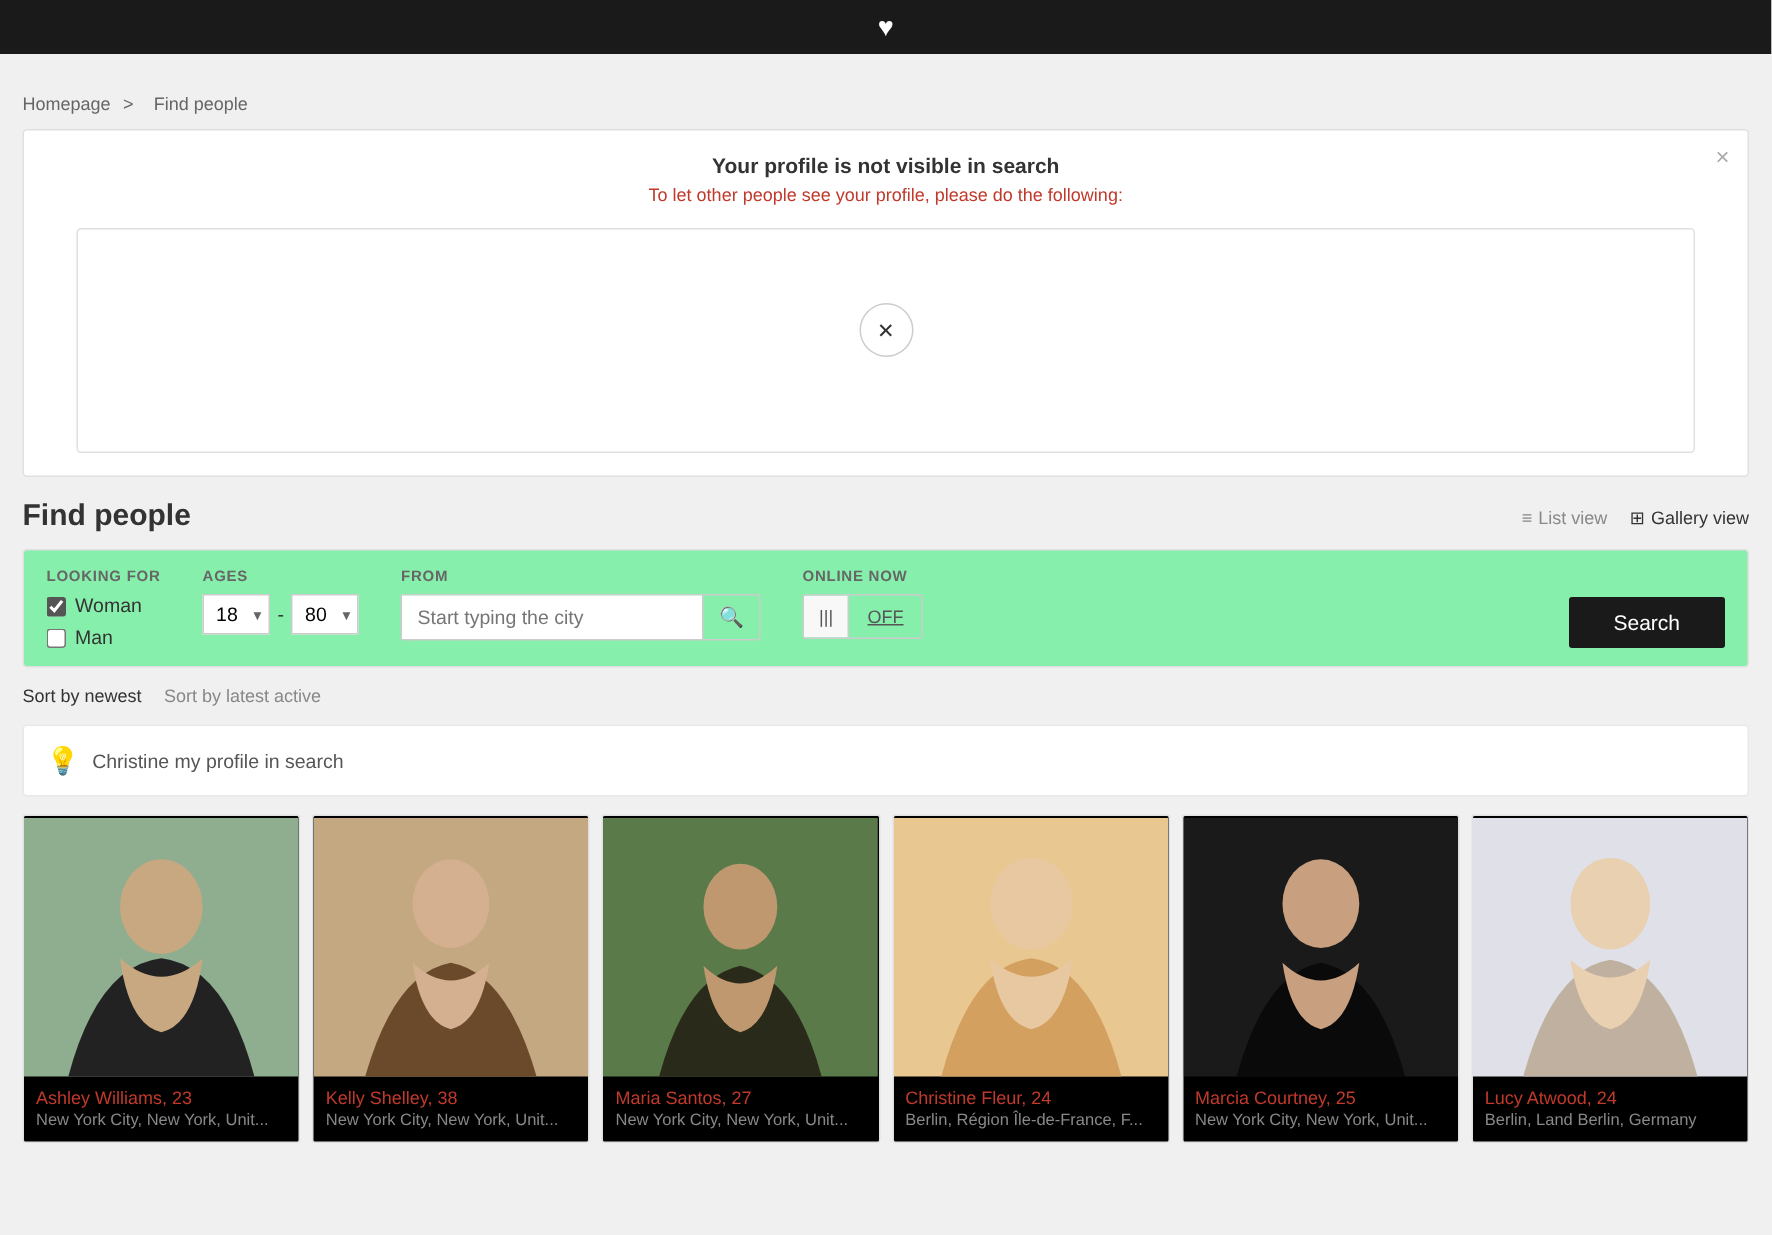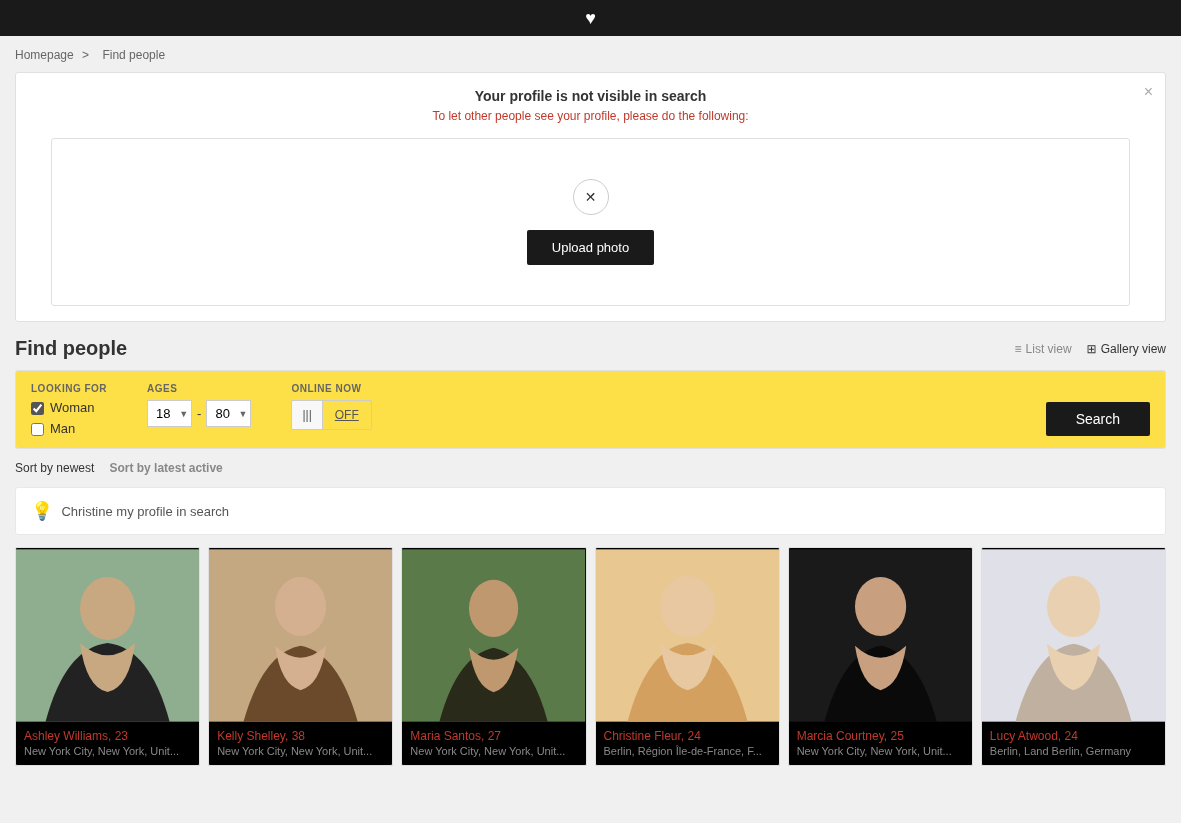--- a/index.html
+++ b/index.html
@@ -14,22 +14,22 @@
       justify-content: center;
     }
     .top-nav .heart-icon {
       color: white;
       font-size: 18px;
     }
 
     
     .main-container {
       max-width: 1181px;
-      margin: 12px auto;
-      padding: 0 15px;
+      margin: 0 auto;
+      padding: 26px 15px;
       background: #f0f0f0;
     }
 
     
     .breadcrumb {
       font-size: 12px;
       color: #666;
       margin-bottom: 10px;
     }
     .breadcrumb a { color: #666; text-decoration: none; }
@@ -123,27 +123,27 @@
       cursor: pointer;
       display: flex;
       align-items: center;
       gap: 4px;
       text-decoration: none;
     }
     .view-option.active { color: #333; }
 
     
     .search-filters {
-      background: #fde047;
+      background: #86efac;
       border: 1px solid #e0e0e0;
       border-radius: 3px;
       padding: 12px 15px;
       display: flex;
       align-items: flex-start;
-      gap: 40px;
+      gap: 28px;
       margin-bottom: 12px;
     }
     .filter-group { display: flex; flex-direction: column; gap: 6px; }
     .filter-label {
       font-size: 10px;
       font-weight: bold;
       color: #666;
       letter-spacing: 0.5px;
       text-transform: uppercase;
     }
@@ -237,21 +237,21 @@
       align-self: flex-end;
     }
 
     
     .sort-options {
       display: flex;
       gap: 15px;
       margin-bottom: 12px;
       font-size: 12px;
     }
-    .sort-option { color: #888; cursor: pointer; text-decoration: none; font-weight: bold; }
+    .sort-option { color: #888; cursor: pointer; text-decoration: none; }
     .sort-option.active { color: #333; font-weight: normal; border-bottom: none; }
     .sort-option:first-child { color: #333; }
 
     
     .highlight-section {
       background: white;
       border: 1px solid #e8e8e8;
       border-radius: 3px;
       padding: 12px 15px;
       margin-bottom: 12px;
@@ -324,21 +324,20 @@
     <span>Find people</span>
   </div>
 
   <div class="profile-alert">
     <button class="close-alert">×</button>
     <div class="alert-title">Your profile is not visible in search</div>
     <div class="alert-subtitle">To let other people see your profile, please do the following:</div>
 
     <div class="photo-upload-area">
       <div class="x-circle">✕</div>
-      <button class="upload-btn">Upload photo</button>
     </div>
   </div>
 
   <div class="find-people-header">
     <h2 class="find-people-title">Find people</h2>
     <div class="view-options">
       <a href="#" class="view-option">
         <span>≡</span>
         <span>List view</span>
       </a>
@@ -377,20 +376,29 @@
         <div class="age-input-wrap">
           <select>
             <option>80</option>
             <option>70</option>
             <option>60</option>
           </select>
         </div>
       </div>
     </div>
 
+    <div class="filter-group">
+      <span class="filter-label">FROM</span>
+      <div class="city-search">
+        <input type="text" class="city-input" placeholder="Start typing the city" style="">
+        <button class="city-search-btn">
+          <span>🔍</span>
+        </button>
+      </div>
+    </div>
 
     <div class="filter-group">
       <span class="filter-label">ONLINE NOW</span>
       <div class="online-toggle">
         <span class="bars">|||</span>
         <span class="off-label">OFF</span>
       </div>
     </div>
 
     <button class="search-btn">Search</button>

